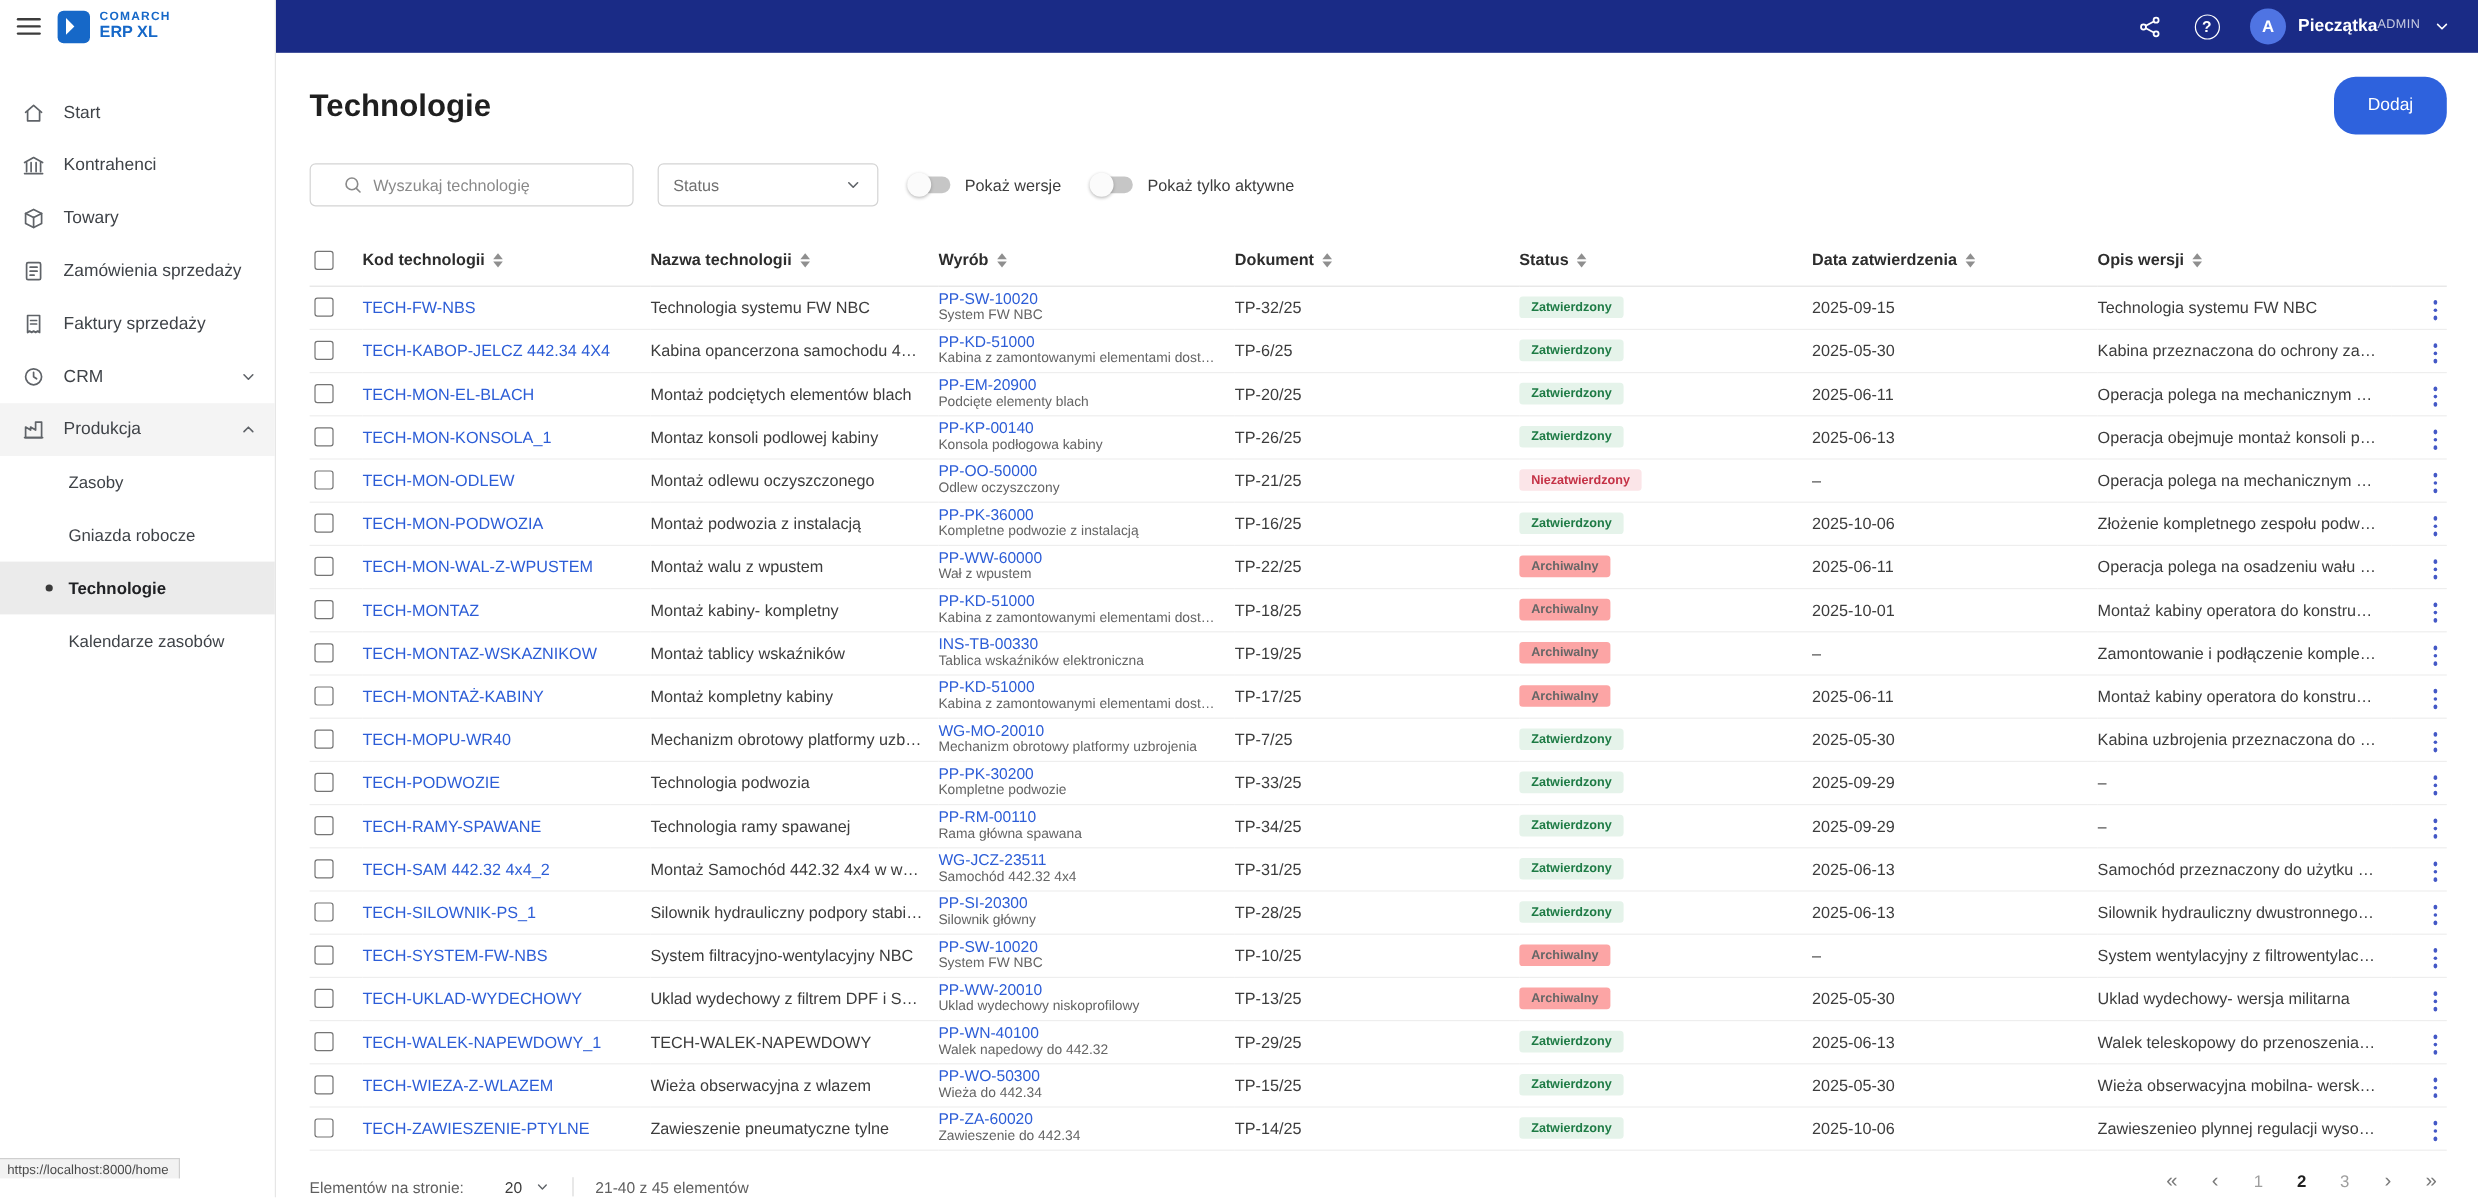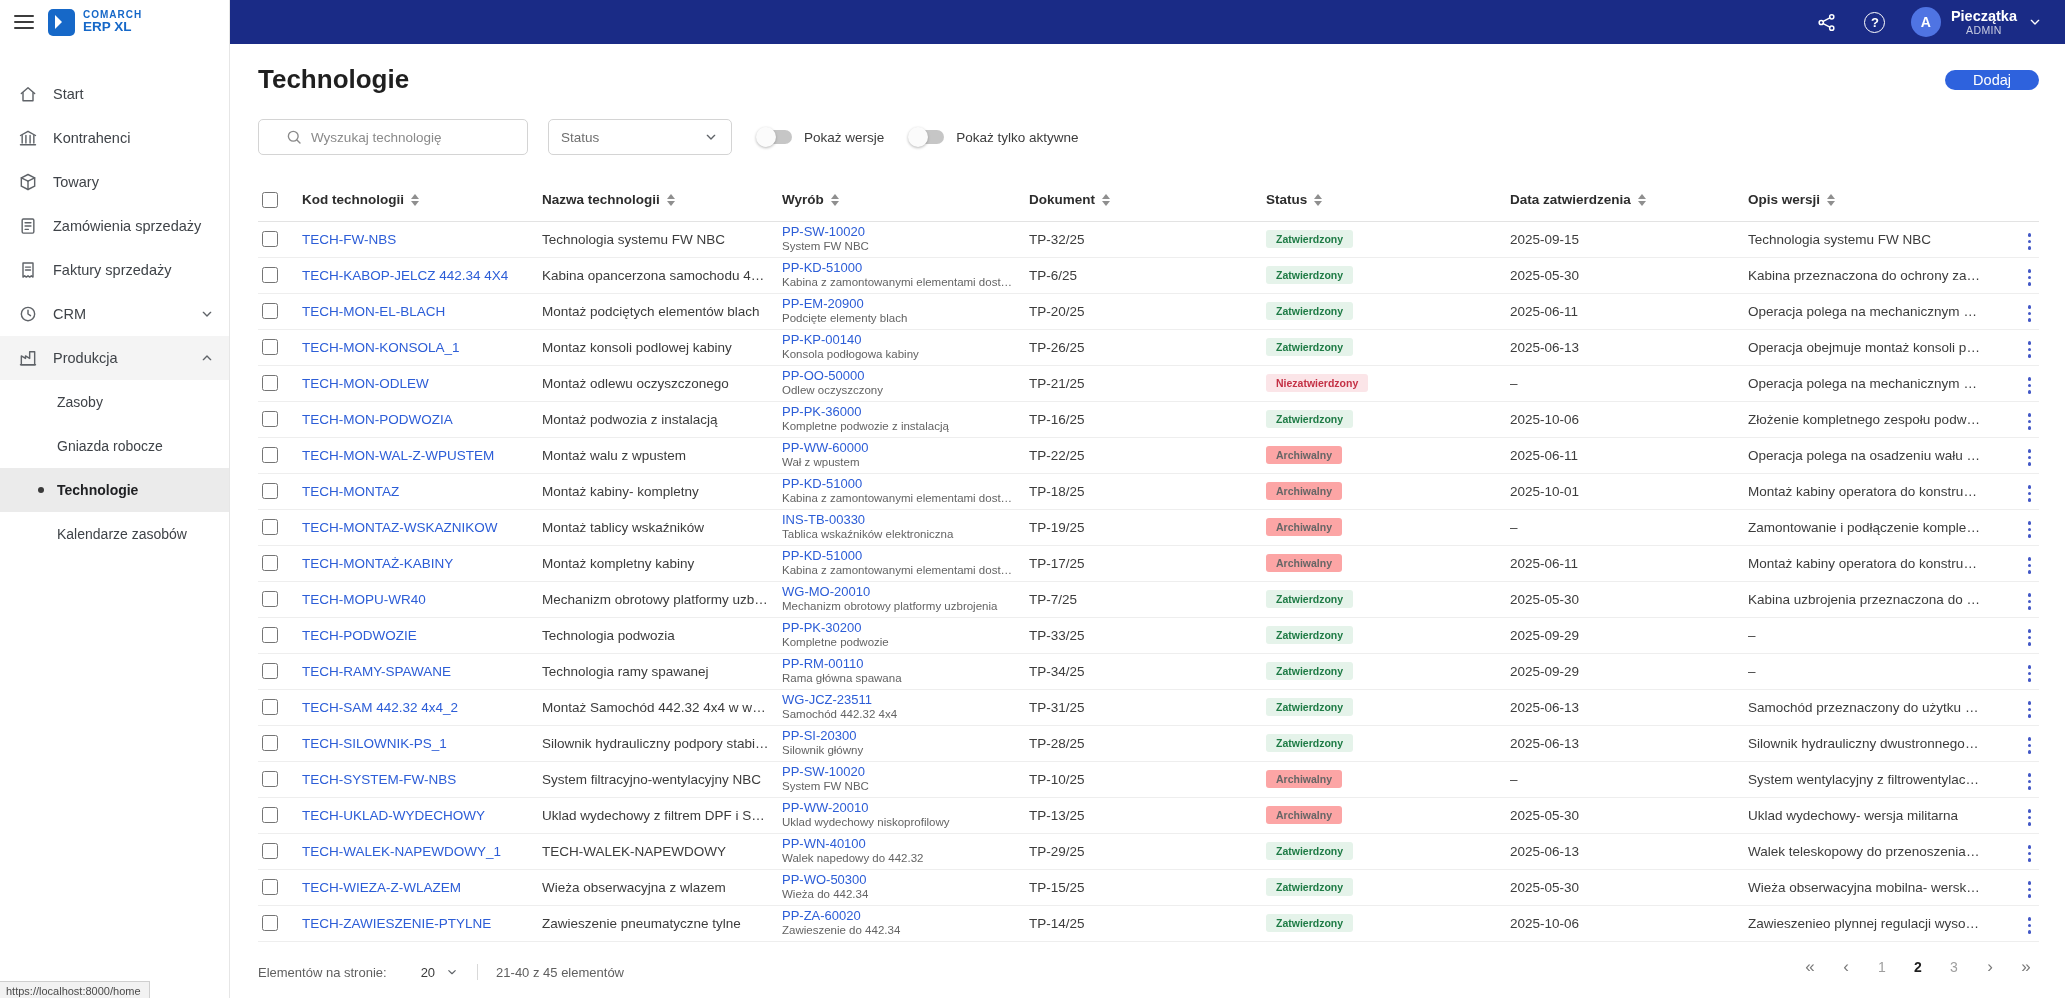--- a/index.html
+++ b/index.html
@@ -21,42 +21,42 @@
 
   .nav { padding-top:28px; }
   .nav-item { height:44px; display:flex; align-items:center; gap:15px; padding:0 14px 0 18px; font-size:14.5px; color:#3f4348; cursor:pointer; }
   .nav-item svg { stroke:#5f6368; }
   .nav-item .chev { margin-left:auto; }
   .nav-item.group-open { background:#f4f4f4; }
   .sub-item { height:44px; display:flex; align-items:center; padding-left:57px; font-size:14px; color:#3f4348; cursor:pointer; position:relative; }
   .sub-item.active { background:#ebebeb; color:#202124; font-weight:bold; }
   .sub-item.active .bullet { position:absolute; left:38px; top:50%; margin-top:-3px; width:6px; height:6px; border-radius:50%; background:#3a3a3a; }
 
-  .statusbar-tip { position:absolute; left:0; bottom:0; background:#f2f2f2; border:1px solid #cfcfcf; border-left:none; border-bottom:none;
+  .statusbar-tip { position:absolute; left:0; bottom:16px; background:#f2f2f2; border:1px solid #cfcfcf; border-left:none; border-bottom:none;
     font-size:11px; color:#4a4a4a; padding:3px 8px 1px 6px; white-space:nowrap; max-width:210px; overflow:hidden; }
 
   
   .main { flex:1; display:flex; flex-direction:column; min-width:0; }
   .topbar { height:44px; flex:0 0 44px; background:#1a2b86; display:flex; align-items:center; justify-content:flex-end; gap:24px; padding:0 22px; }
   .topbar-icon { width:24px; height:24px; display:flex; align-items:center; justify-content:center; cursor:pointer; }
   .help-circle { width:21px; height:21px; border:1.6px solid #fff; border-radius:50%; color:#fff; font-size:13px; font-weight:bold;
     display:flex; align-items:center; justify-content:center; }
   .help-circle::after { content:"?"; }
   .user-chip { display:flex; align-items:center; gap:10px; cursor:pointer; }
   .avatar { width:30px; height:30px; border-radius:50%; background:#4f74e3; color:#fff; font-size:14px; font-weight:bold;
     display:flex; align-items:center; justify-content:center; }
-  .user-meta { display:flex; flex-direction:column; line-height:1.15;text-align:center; }
+  .user-meta { display:flex; line-height:1.15; }
   .user-name { color:#fff; font-size:14.5px; font-weight:bold; }
   .user-role { color:rgba(255,255,255,.75); font-size:10.5px; letter-spacing:.4px; }
 
   .content { flex:1; padding:20px 26px 0 28px; display:flex; flex-direction:column; min-height:0; }
 
   .page-head { display:flex; align-items:center; justify-content:space-between; }
   .page-title { font-size:26px; font-weight:bold; color:#1f1f1f; }
-  .btn-primary { height:20px; padding:0 28px; border:none; border-radius:18px; background:#2e62dd; color:#fff; font-size:14.5px;
+  .btn-primary { height:48px; padding:0 28px; border:none; border-radius:18px; background:#2e62dd; color:#fff; font-size:14.5px;
     font-family:inherit; cursor:pointer; }
 
   .filters { display:flex; align-items:center; gap:20px; margin-top:24px; }
   .search-box { width:270px; height:36px; border:1px solid #d4d4d4; border-radius:5px; display:flex; align-items:center; gap:8px; padding:0 26px; background:#fff; }
   .search-box input { border:none; outline:none; flex:1; font-size:13.5px; font-family:inherit; color:#333; }
   .search-box input::placeholder { color:#8a8a8a; }
   .select-box { width:184px; height:36px; border:1px solid #d4d4d4; border-radius:5px; display:flex; align-items:center; justify-content:space-between;
     padding:0 12px; font-size:13.5px; color:#6f6f6f; cursor:pointer; background:#fff; }
   .toggle-group { display:flex; align-items:center; gap:12px; cursor:pointer; margin-left:6px; }
   .switch { position:relative; width:34px; height:14px; background:#a9a9a9; border-radius:7px; opacity:.65; }

